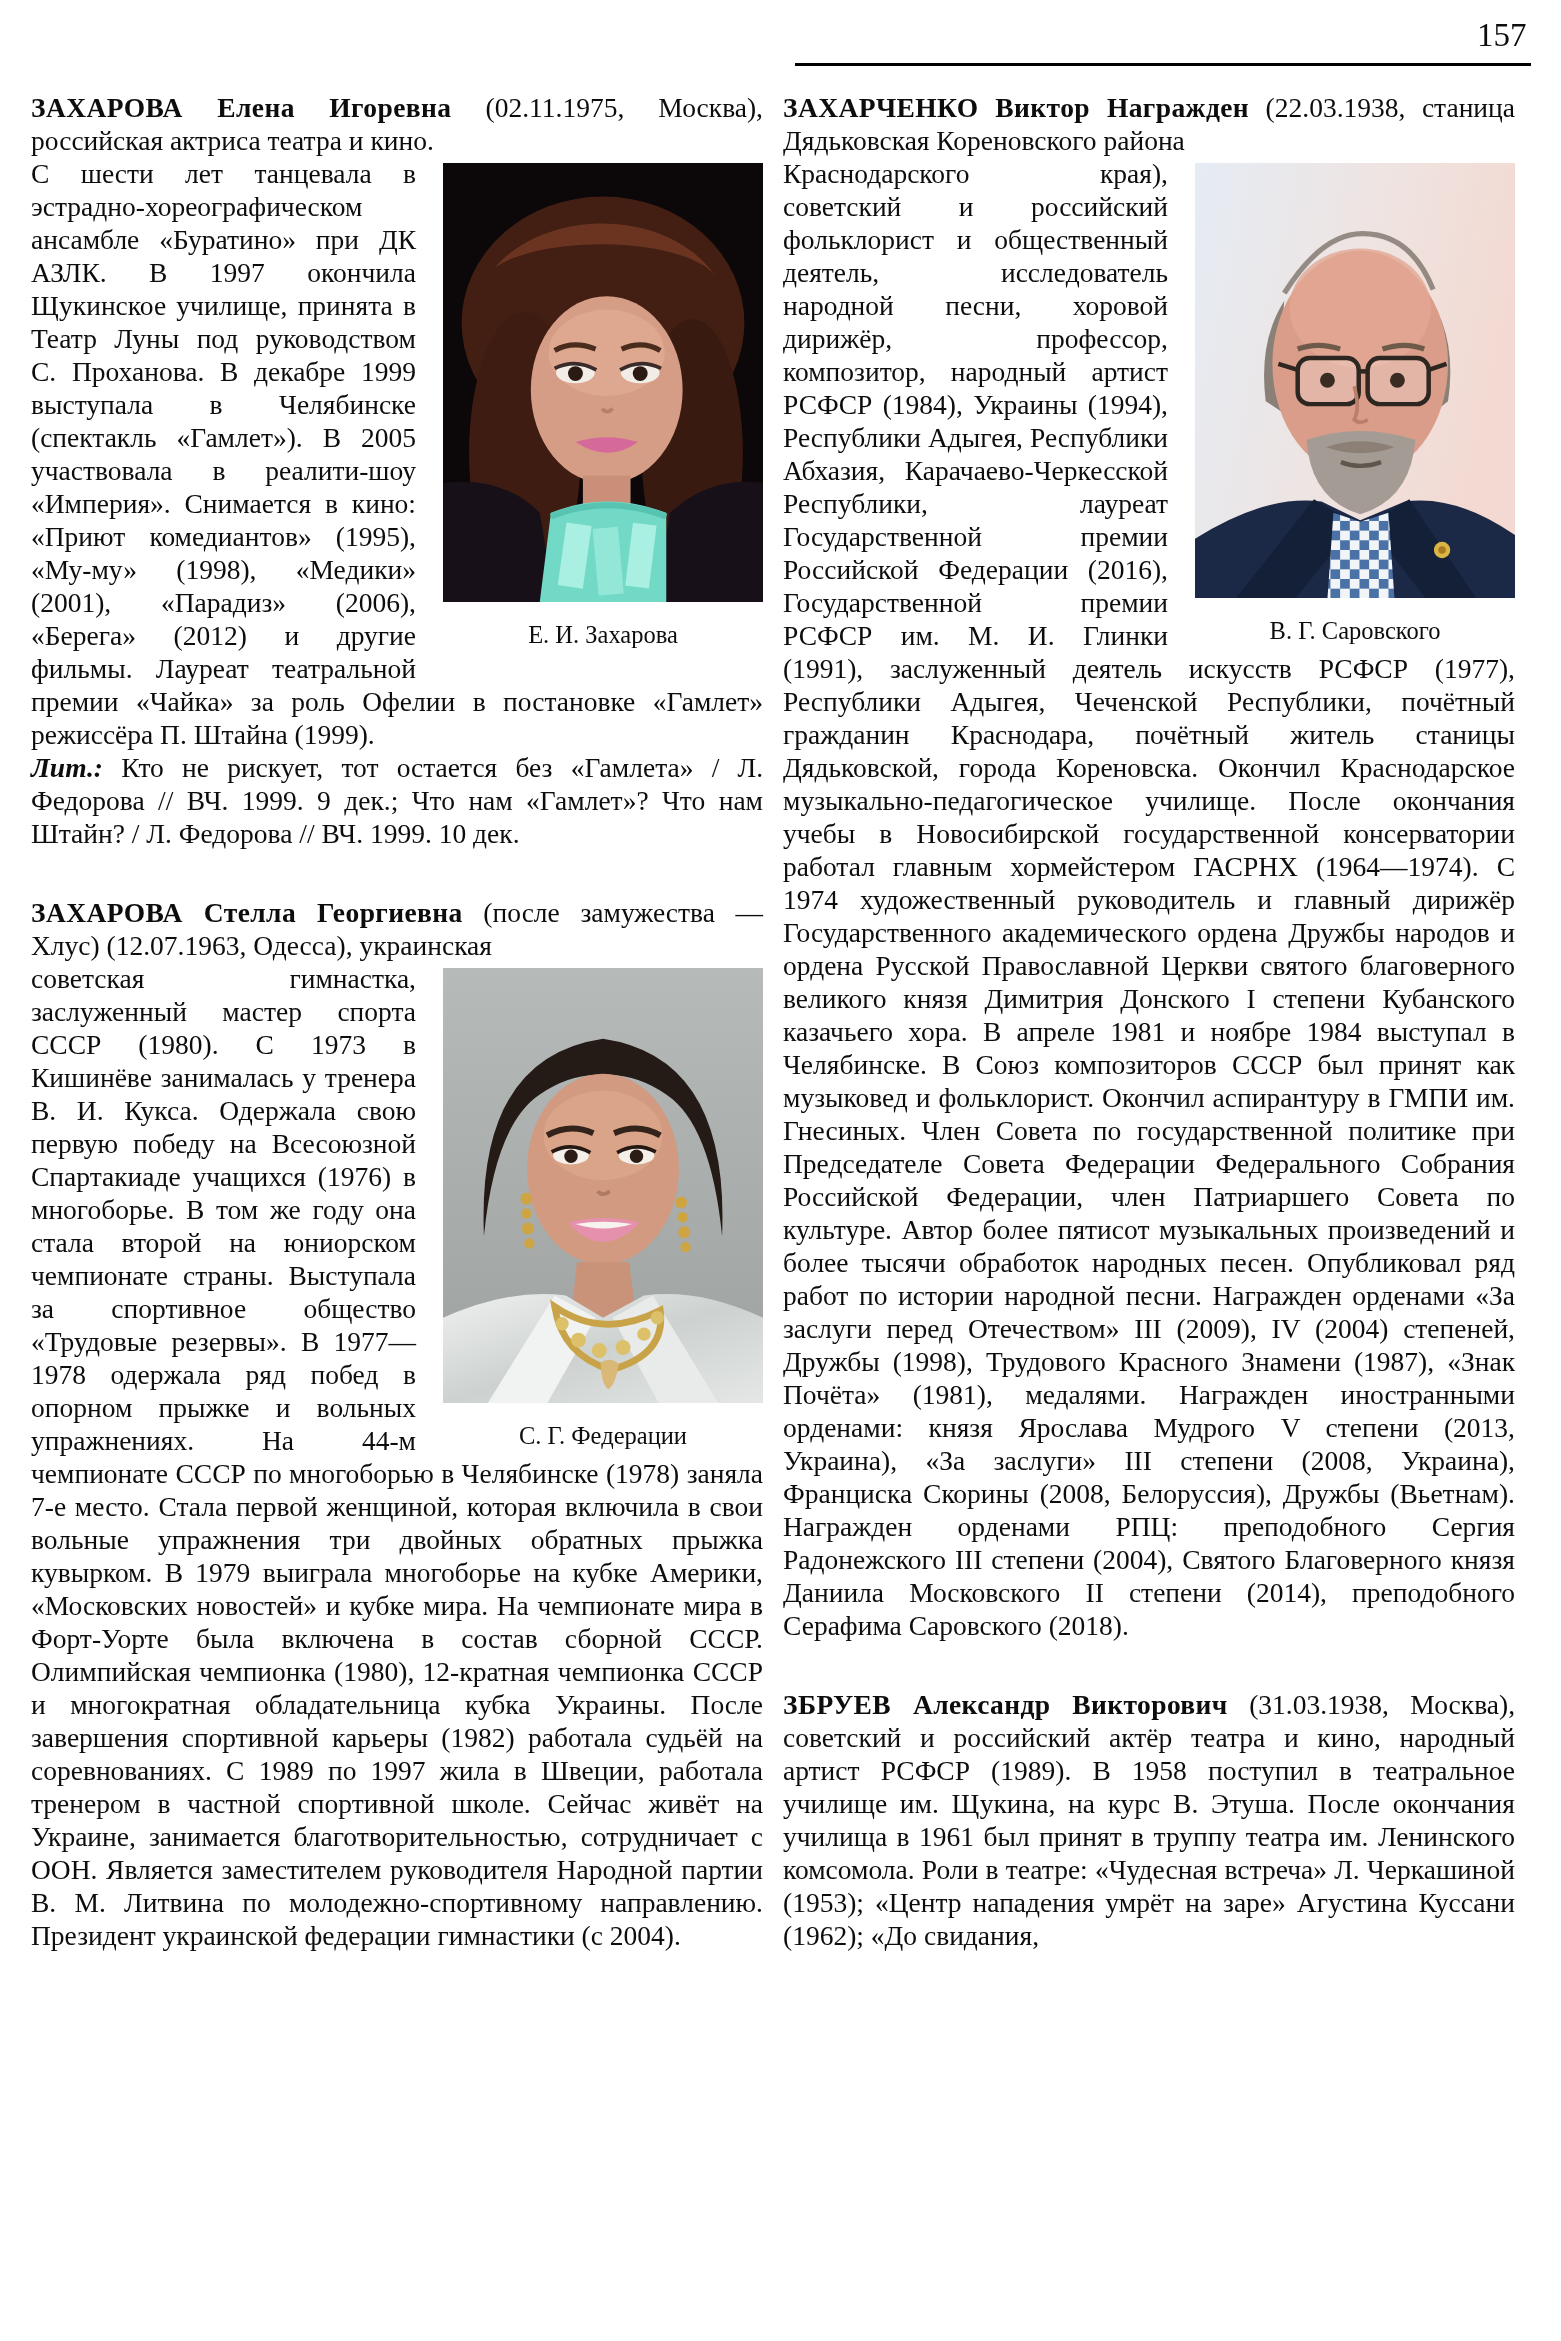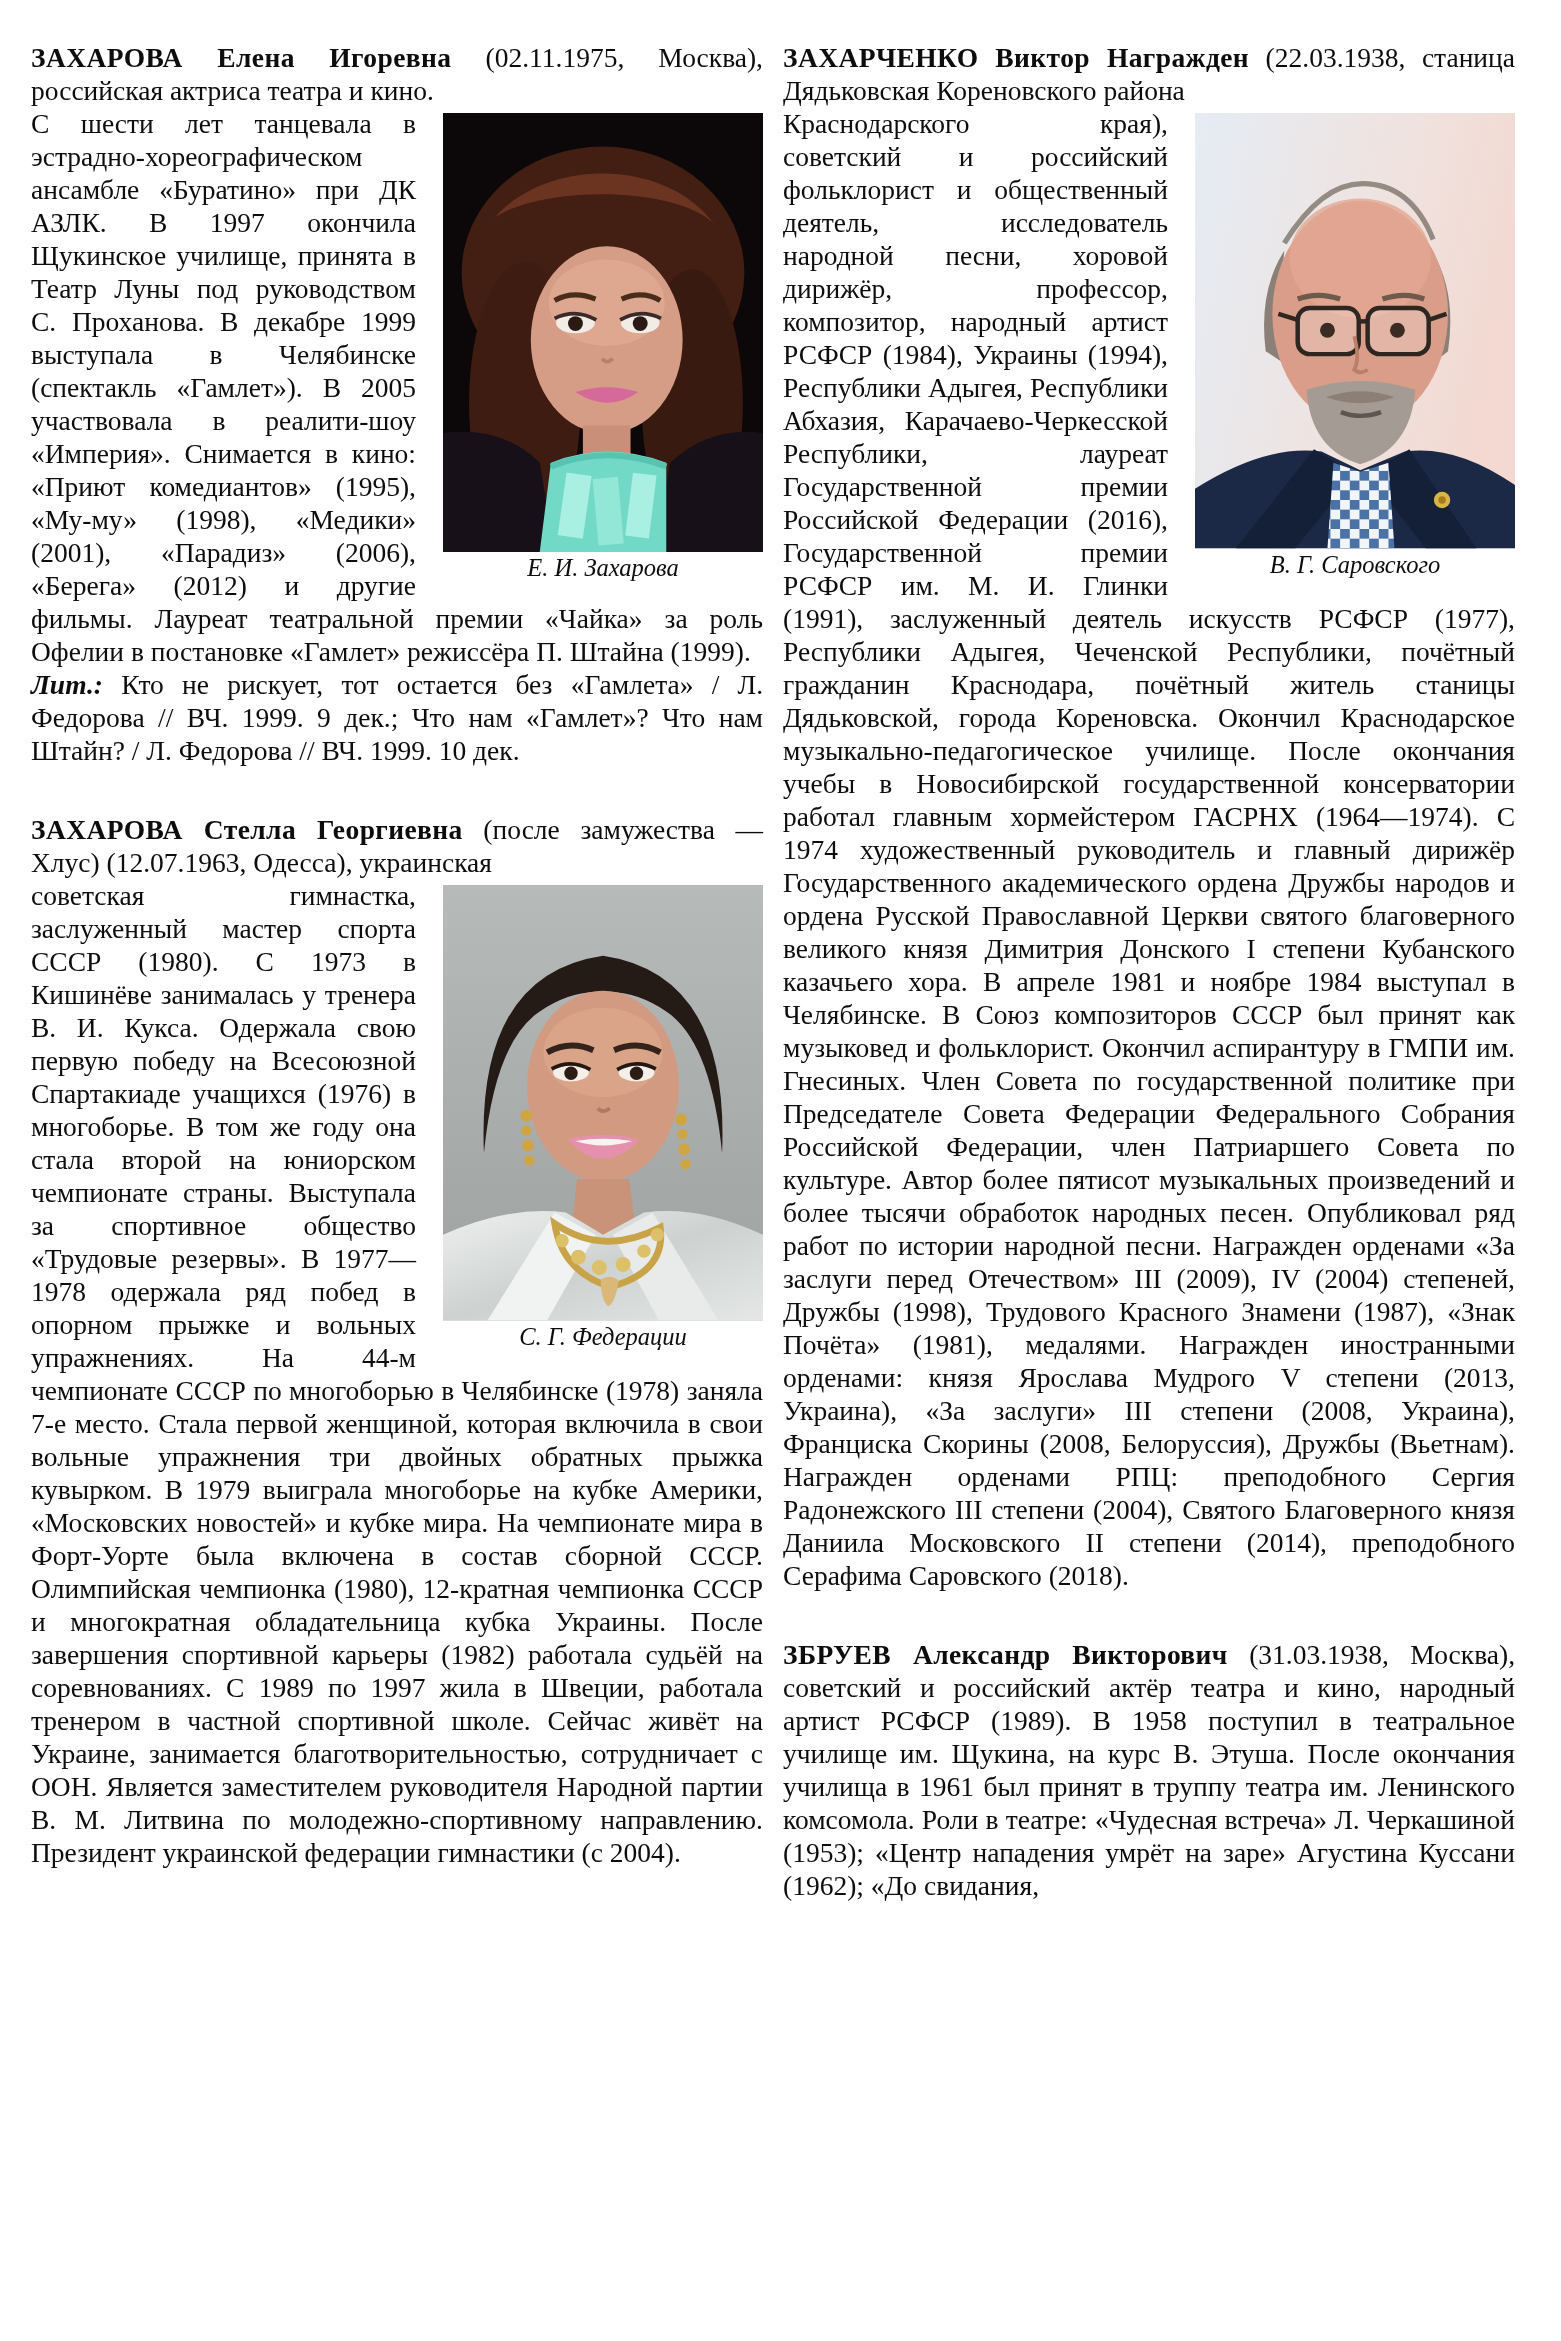--- a/index.html
+++ b/index.html
@@ -15,27 +15,30 @@
   }
   .pagenum { text-align: right; font-size: 33px; line-height: 1; }
   .columns { display: flex; gap: 20px; margin-top: 25px; }
   .col { width: 732px; }
   .para { margin: 0; font-size: 27.5px; line-height: 33px; text-align: justify; }
   .ename { font-weight: bold; letter-spacing: 0.4px; }
   .lit i { font-style: italic; font-weight: bold; }
   .entry + .entry { margin-top: 46px; }
   figure.portrait { float: right; width: 320px; margin: 6px 0 4.5px 27px; }
   figure.portrait svg { display: block; width: 320px; height: auto; }
-  .cap { font-style: italic; font-size: 24.5px; line-height: 30px; text-align: center; margin-top: 1px; }
+  .cap { font-size: 24.5px; line-height: 30px; text-align: center; margin-top: 18px; }
 </style>
 </head>
 <body>
 
 <div class="page">
 
+  <header class="pagehead">
+    <div class="pagenum">157</div>
+  </header>
 
   <div class="columns">
 
     <div class="col">
 
       <section class="entry">
         <p class="para"><b class="ename">ЗАХАРОВА Елена Игоревна</b> <span>(02.11.1975, Москва), российская актриса театра и кино.</span></p>
         <figure class="portrait">
           <svg viewBox="0 0 430 590" role="img">
             <rect width="430" height="590" fill="#0c0709"></rect>

